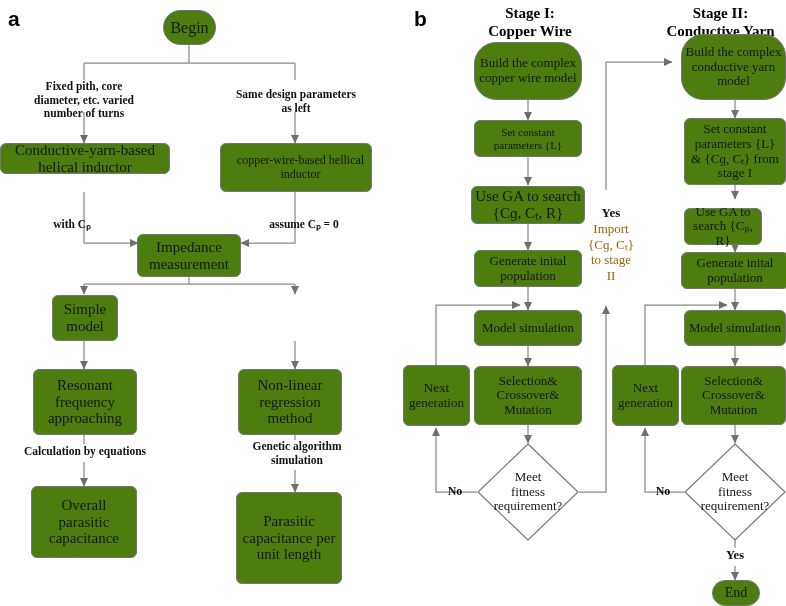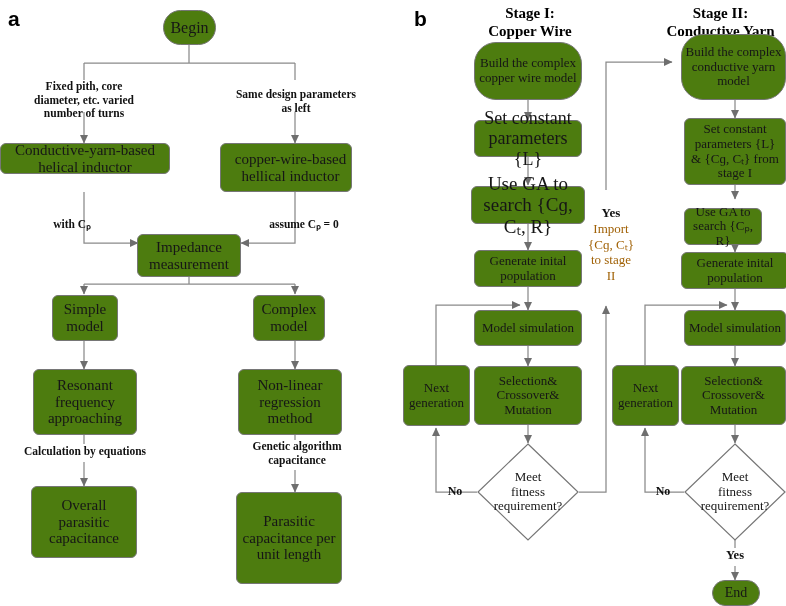--- a/index.html
+++ b/index.html
@@ -178,86 +178,82 @@
 number of turns</div>
 
   <div class="lbl" style="left:222px;top:88px;width:148px;font-size:11.5px;">Same design parameters
 as left</div>
 
   <div class="node rect" style="left:0px;top:143px;width:170px;height:31px;font-size:15px;">
     <span>Conductive-yarn-based
 helical inductor</span>
   </div>
 
-  <div class="node rect" style="left:220px;top:143px;width:132px;height:49px;font-size:15px;padding-left:9px;">
+  <div class="node rect" style="left:220px;top:143px;width:152px;height:49px;font-size:12px;padding-left:9px;">
     <span>copper-wire-based
 hellical inductor</span>
   </div>
 
   <div class="lbl" style="left:30px;top:218px;width:84px;font-size:11.5px;">with Cₚ</div>
 
   <div class="lbl" style="left:246px;top:218px;width:116px;font-size:11.5px;">assume Cₚ = 0</div>
 
   <div class="node rect" style="left:137px;top:234px;width:104px;height:43px;font-size:15px;">
     <span>Impedance
 measurement</span>
   </div>
 
   <div class="node rect" style="left:52px;top:295px;width:66px;height:46px;font-size:15px;text-align:center;">
     <span>Simple
 model</span>
   </div>
 
-  <div class="node rect" style="left:253px;top:295px;width:72px;height:46px;font-size:15px;">
-    <span>Complex
-model</span>
-  </div>
 
   <div class="node rect" style="left:33px;top:369px;width:104px;height:66px;font-size:15px;">
     <span>Resonant
 frequency
 approaching</span>
   </div>
 
   <div class="node rect" style="left:238px;top:369px;width:104px;height:66px;font-size:15px;">
     <span>Non-linear
 regression
 method</span>
   </div>
 
   <div class="lbl" style="left:4px;top:445px;width:162px;font-size:11.5px;">Calculation by equations</div>
 
   <div class="lbl" style="left:222px;top:440px;width:150px;font-size:11.5px;">Genetic algorithm
-capacitance</div>
+simulation</div>
 
   <div class="node rect" style="left:31px;top:486px;width:106px;height:72px;font-size:15px;">
     <span>Overall
 parasitic
 capacitance</span>
   </div>
 
   <div class="node rect" style="left:236px;top:492px;width:106px;height:92px;font-size:15px;">
     <span>Parasitic
 capacitance
 per unit
 length</span>
   </div>
 
   <div class="node pill" style="left:474px;top:42px;width:108px;height:58px;font-size:13px;">
     <span>Build the
 complex copper
 wire model</span>
   </div>
 
-  <div class="node rect" style="left:474px;top:120px;width:108px;height:37px;font-size:18px;">
+  <div class="node rect" style="left:474px;top:120px;width:108px;height:37px;font-size:11px;">
     <span>Set constant
 parameters {L}</span>
   </div>
 
-  <div class="node rect" style="left:471px;top:186px;width:114px;height:38px;font-size:19px;">
+  <div class="node rect" style="left:471px;top:186px;width:114px;height:38px;font-size:15px;">
     <span>Use GA to search
 {Cɡ, Cₜ, R}</span>
   </div>
 
   <div class="node rect" style="left:474px;top:250px;width:108px;height:37px;font-size:13px;">
     <span>Generate inital
 population</span>
   </div>
 
   <div class="node rect" style="left:474px;top:310px;width:108px;height:36px;font-size:13px;">

